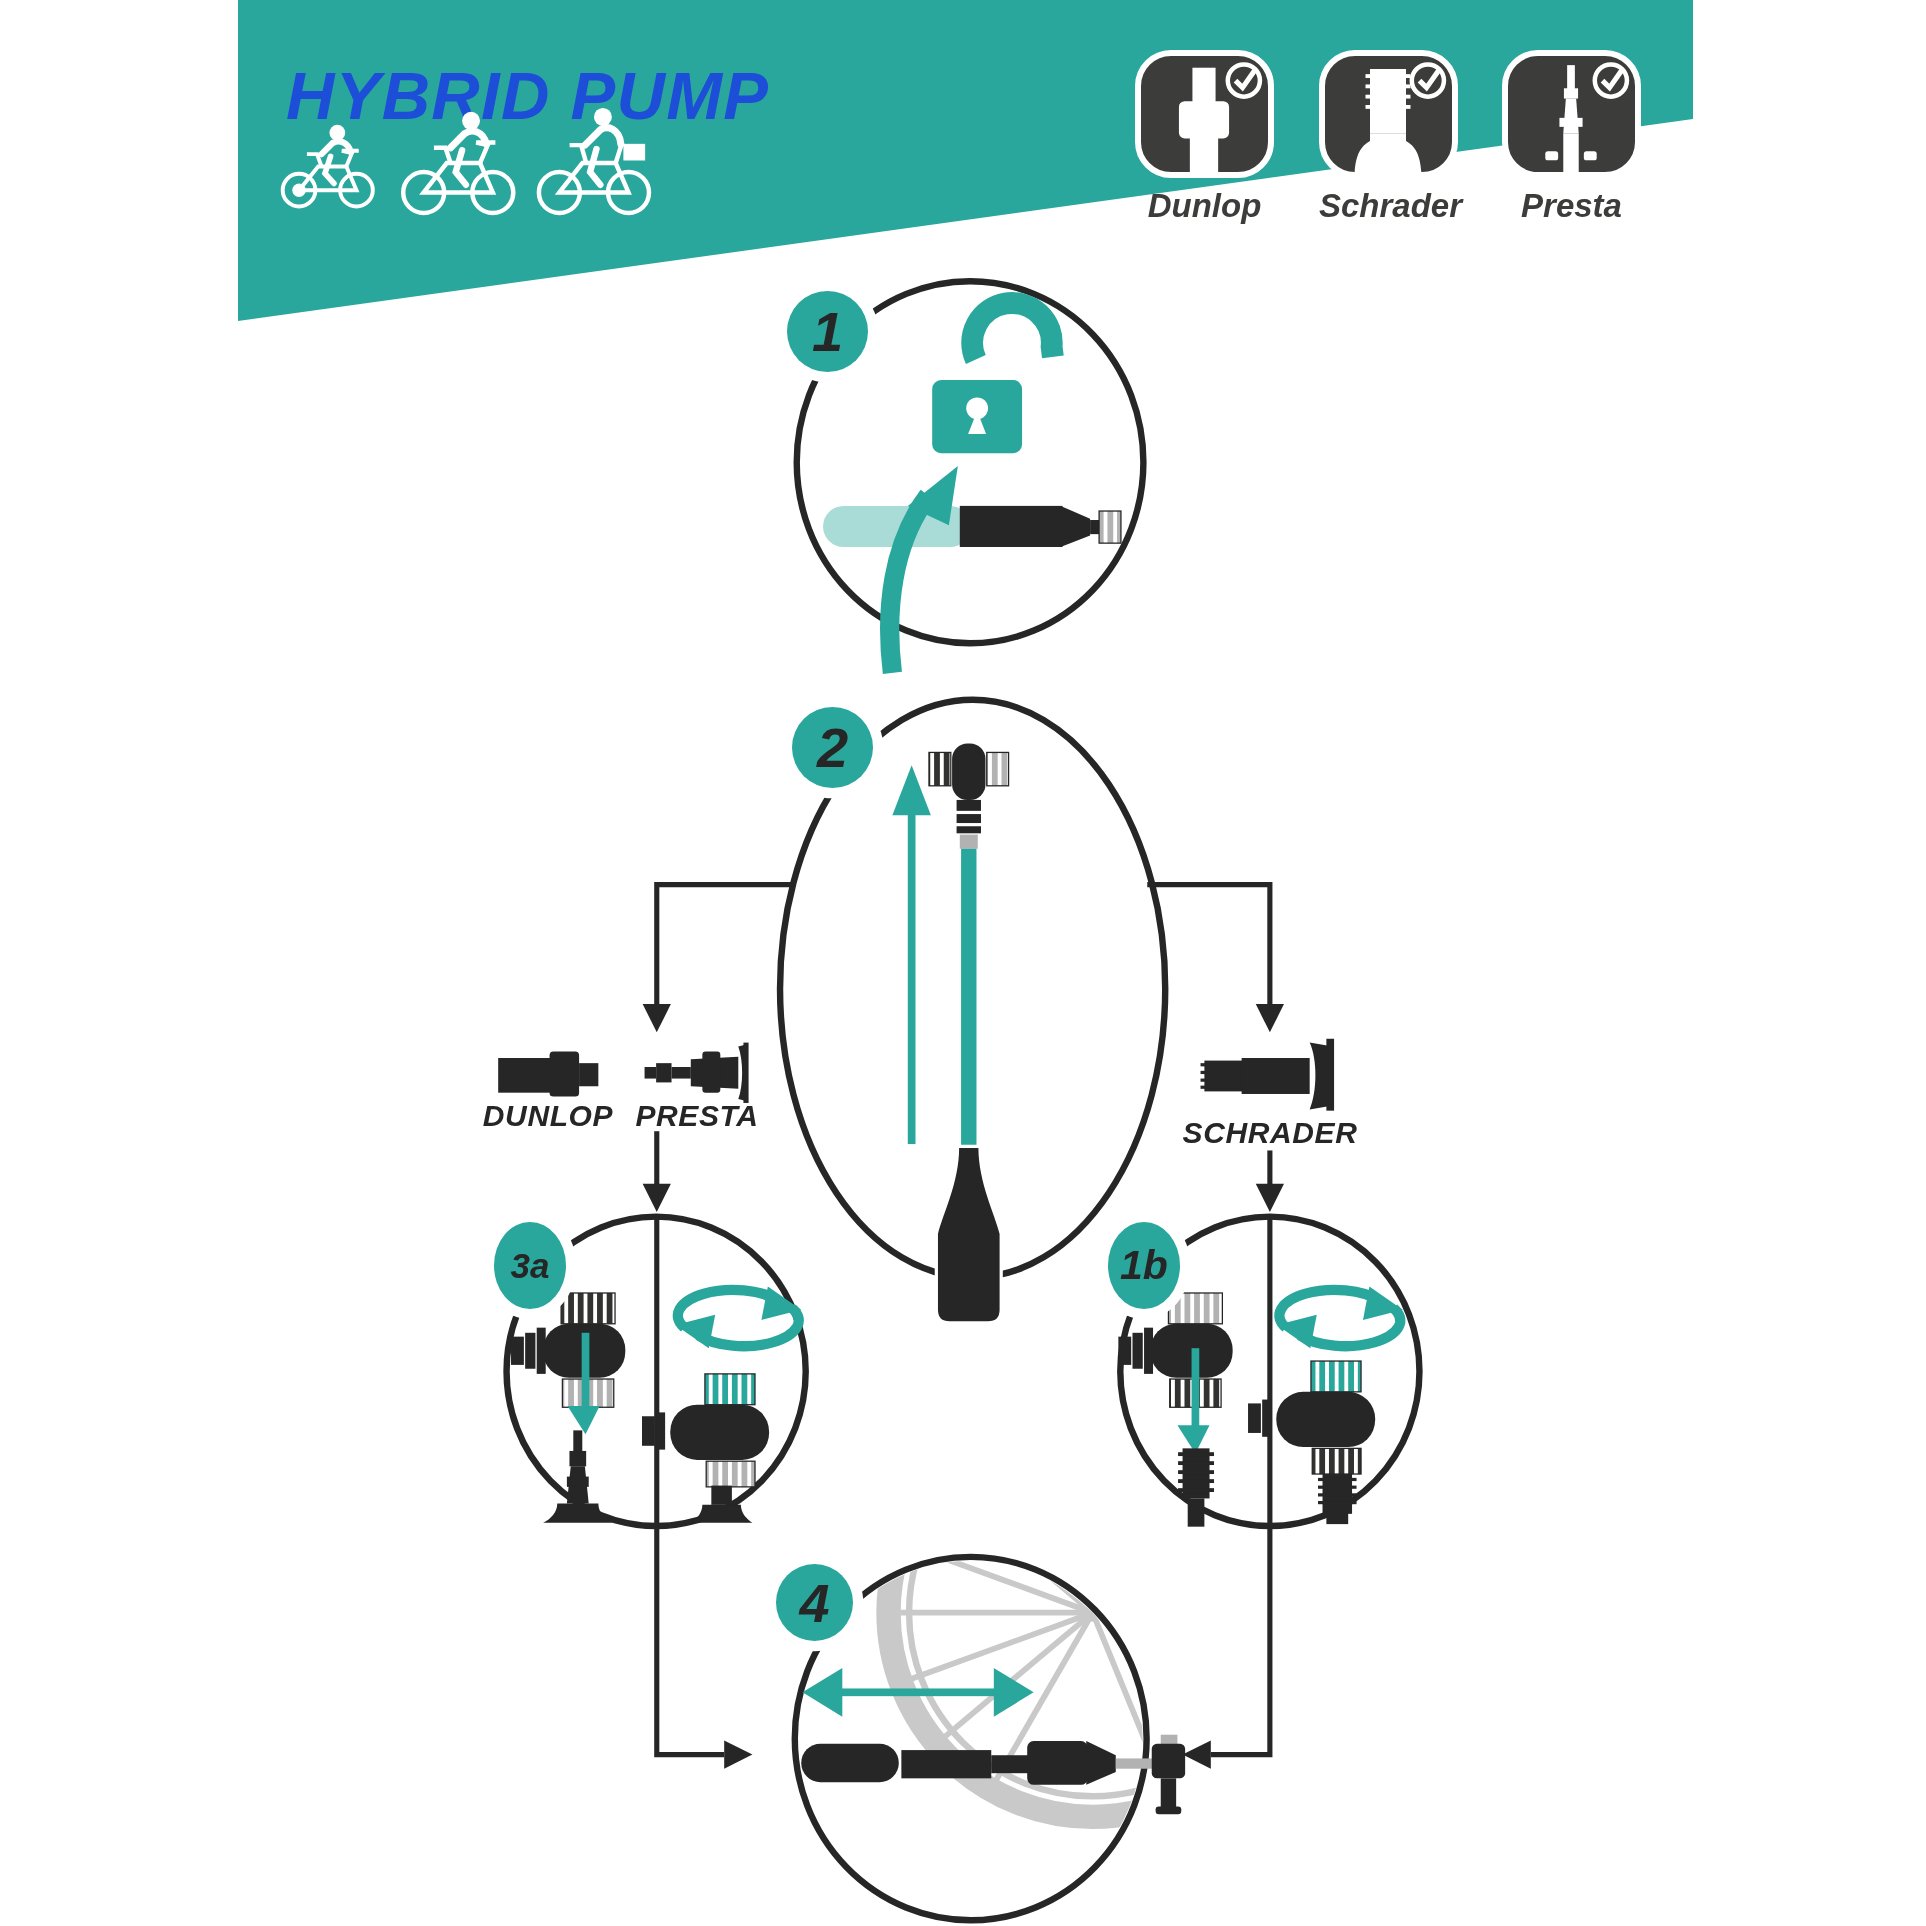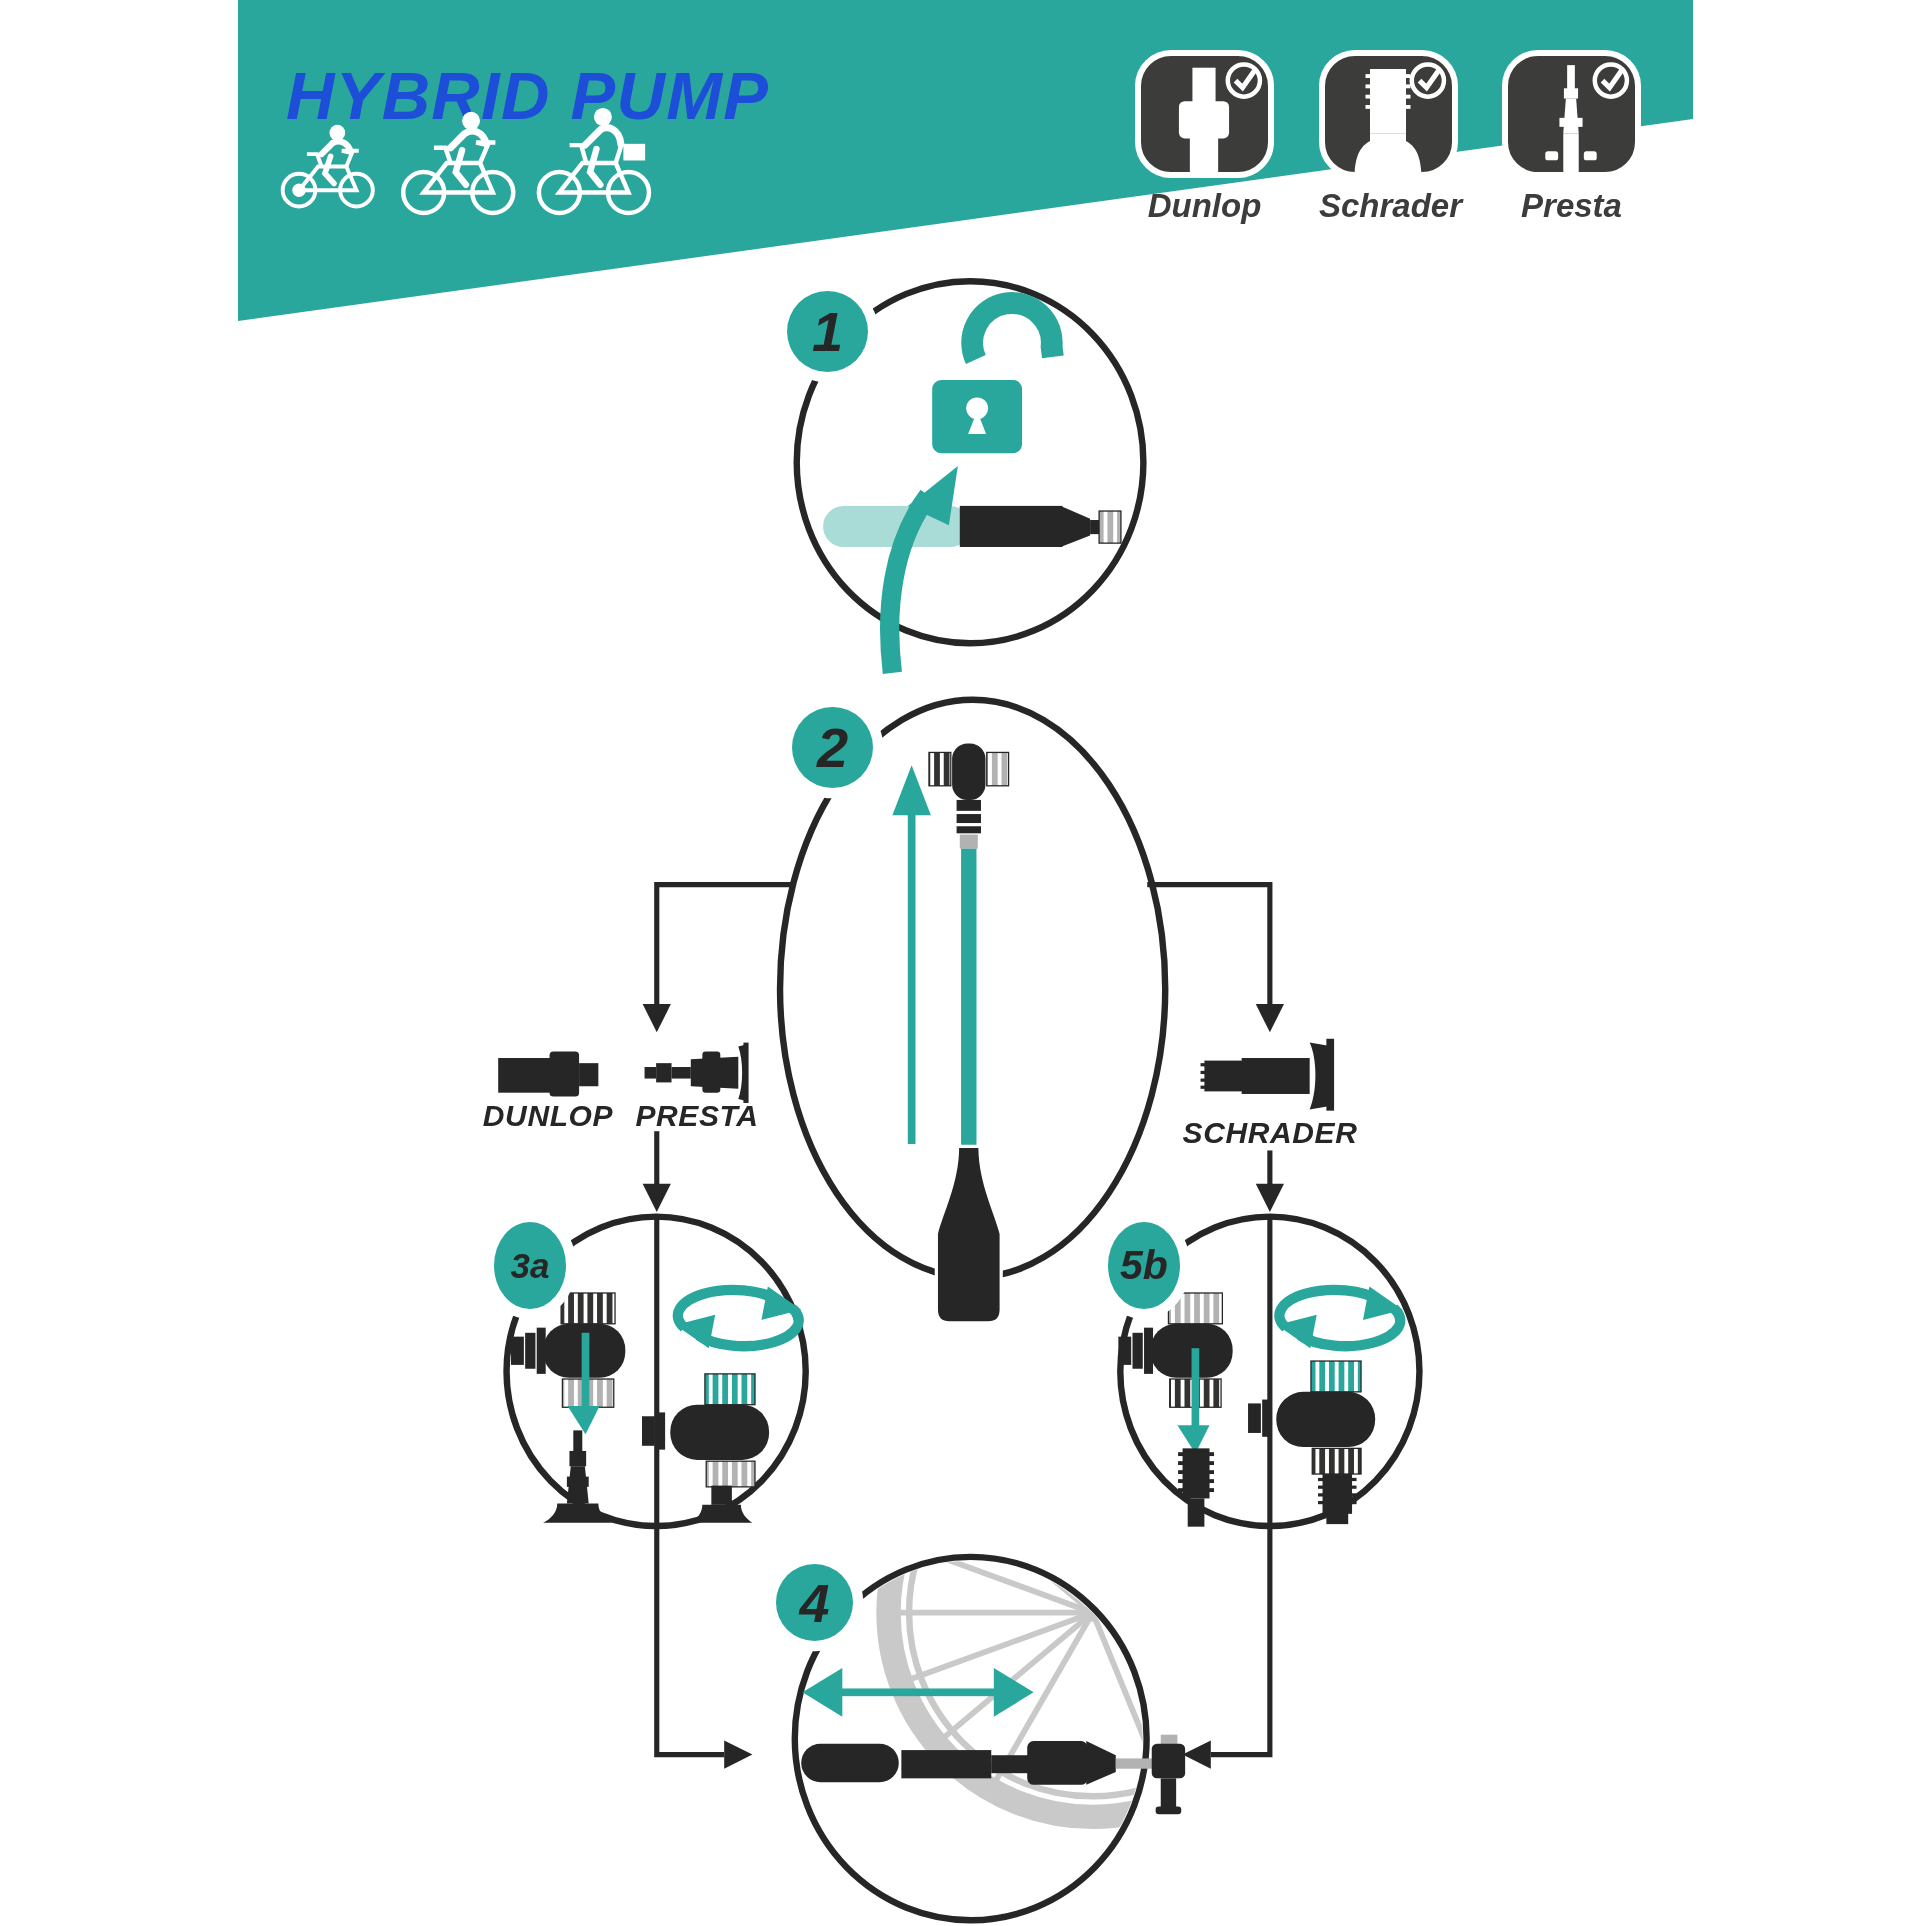--- a/index.html
+++ b/index.html
@@ -346,21 +346,21 @@
         <rect x="1794" y="2716" width="52" height="54" rx="8" fill="#262626"></rect>
         <rect x="1808" y="2770" width="24" height="48" fill="#262626"></rect>
         <rect x="1800" y="2814" width="40" height="12" rx="5" fill="#262626"></rect>
       </g>
     </g>
   </svg>
 
   <div class="abs badge" style="left:787px;top:291px;width:81px;height:81px;font-size:56px;">1</div>
   <div class="abs badge" style="left:792px;top:707px;width:81px;height:81px;font-size:56px;">2</div>
   <div class="abs badge" style="left:494px;top:1222px;width:72px;height:87px;font-size:35px;">3a</div>
-  <div class="abs badge" style="left:1108px;top:1222px;width:72px;height:87px;font-size:41px;">5b</div>
+  <div class="abs badge" style="left:1108px;top:1222px;width:72px;height:87px;font-size:41px;">1b</div>
   <div class="abs badge" style="left:776px;top:1564px;width:77px;height:77px;font-size:54px;">4</div>
 
   <div class="abs valve-label" style="left:471px;top:1099px;width:154px;">DUNLOP</div>
   <div class="abs valve-label" style="left:620px;top:1099px;width:154px;">PRESTA</div>
   <div class="abs valve-label" style="left:1180px;top:1116px;width:180px;">SCHRADER</div>
 
 </div>
 
 
 </body></html>

